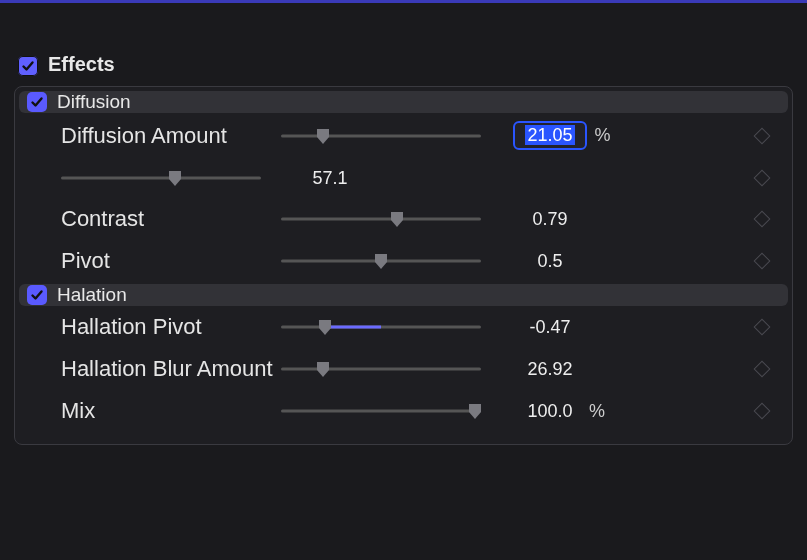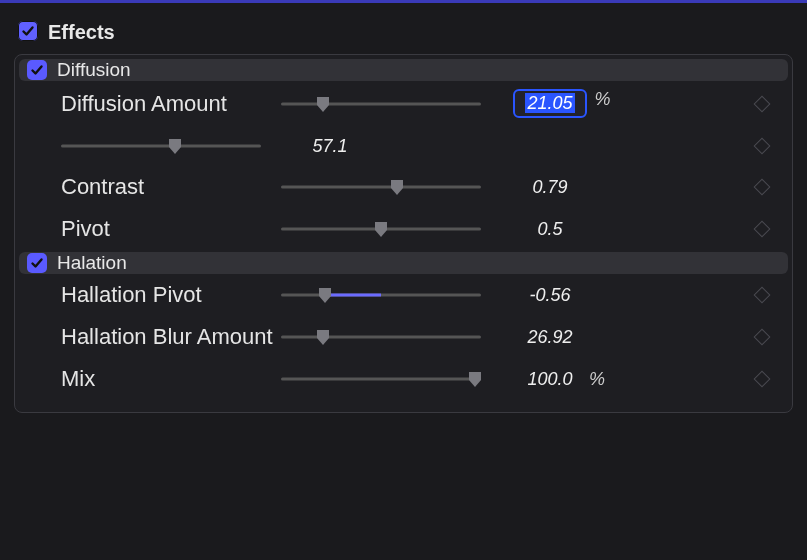--- a/index.html
+++ b/index.html
@@ -16,23 +16,24 @@
   .topline {
     height: 3px;
     background: #3a3ab8;
     margin-bottom: 2px;
   }
   .panel {
     padding: 10px 14px 0 14px;
   }
   .effects-header {
     display: flex;
-    align-items: flex-start;
+    align-items: flex-end;
     gap: 10px;
     padding: 6px 4px 10px 4px;
+    margin-top: 32px;
   }
   .effects-header .title {
     font-weight: 600;
     font-size: 20px;
   }
   .panel-body {
     border: 1px solid #3a3a40;
     border-radius: 8px;
     background: #1e1e22;
     padding: 2px 2px 12px 2px;
@@ -112,26 +113,25 @@
     transform: translate(-50%, -50%);
     width: 18px;
     height: 18px;
   }
   .thumb svg { display: block; }
 
   .value-cell {
     width: 170px;
     flex-shrink: 0;
     display: flex;
-    align-items: flex-start;
+    align-items: center;
     justify-content: center;
     gap: 8px;
     font-size: 18px;
     color: #eee;
-    font-style: italic;
   }
   .value-text {
     min-width: 62px;
     text-align: center;
   }
   .value-box {
     border: 2px solid #2a55ff;
     border-radius: 6px;
     padding: 2px 10px;
     background: #22222a;
@@ -289,21 +289,21 @@
           <div class="track"></div>
           <div class="fill" style="left:22%; width:28%;"></div>
           <div class="thumb" style="left:22%;">
             <svg width="18" height="18" viewBox="0 0 18 18">
                 <path d="M3 2 H15 V10 L9 17 L3 10 Z" fill="#7a7a80"></path>
               </svg>
           </div>
         </div>
       </div>
       <div class="value-cell">
-        <span class="value-text">-0.56</span>
+        <span class="value-text">-0.47</span>
         <span class="unit"></span>
       </div>
       <div class="keyframe-cell">
           <div class="keyframe"></div>
         </div>
     </div>
 
     <div class="param-row">
       <div class="param-label">Hallation Blur Amount</div>
       <div class="slider-wrap">

